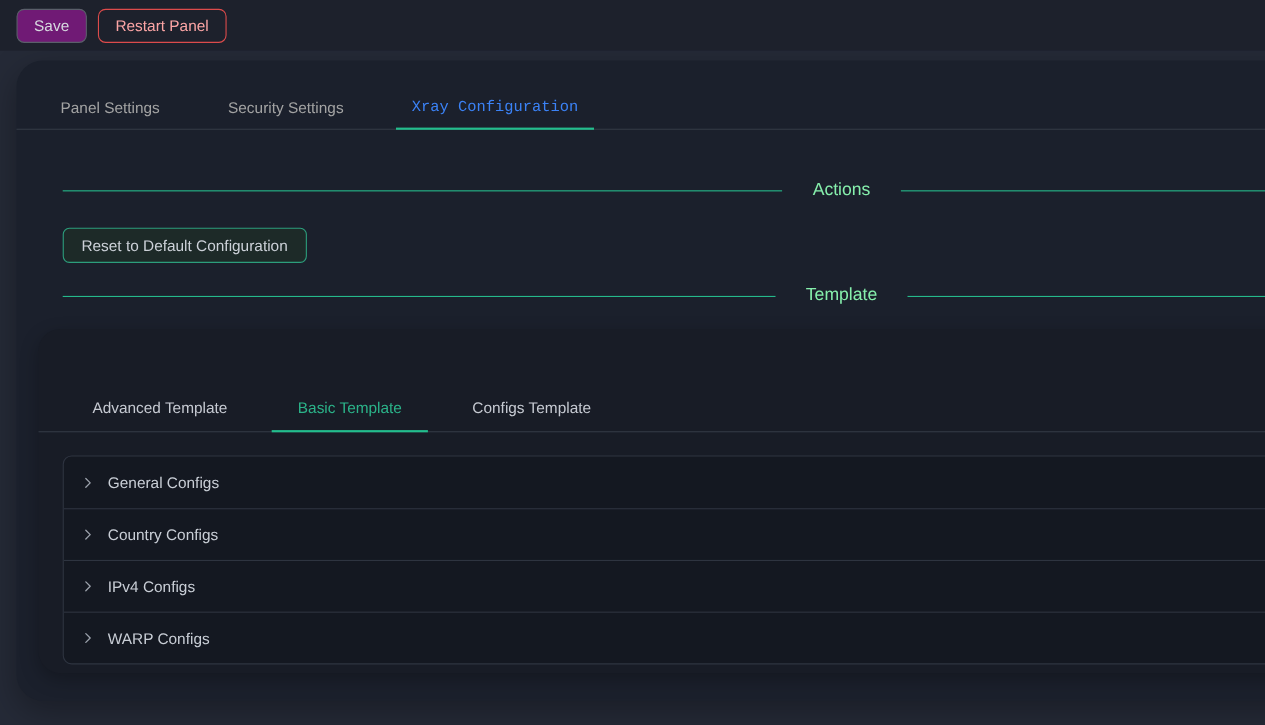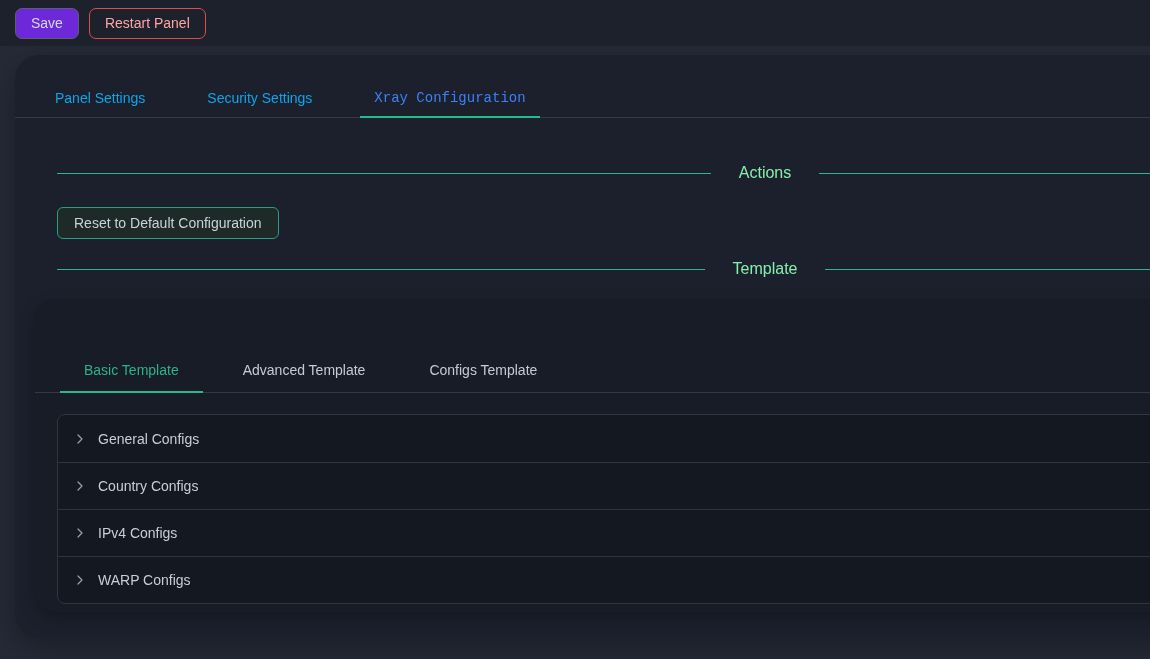--- a/index.html
+++ b/index.html
@@ -23,21 +23,21 @@
   .btn {
     height: 31px;
     padding: 0 15px;
     font-size: 14px;
     font-family: "Liberation Sans", sans-serif;
     border-radius: 7px;
     cursor: pointer;
     display: inline-flex; align-items: center;
   }
   .btn-save {
-    background: #6d28d9;
+    background: #701a75;
     border: 1px solid #5a5f6a;
     color: #d6d9df;
   }
   .btn-restart {
     background: transparent;
     border: 1px solid #dd4b4b;
     color: #fca5a5;
   }
 
   
@@ -53,21 +53,21 @@
   .tabs {
     display: flex; gap: 34px;
     padding: 0 26px;
     margin-top: 31px;
     border-bottom: 1px solid #343a45;
   }
   .tab {
     padding: 0 14px 7px;
     line-height: 24px;
     font-size: 14px;
-    color: #0ea5e9;
+    color: #a3a3a3;
     position: relative;
     cursor: pointer;
     white-space: nowrap;
   }
   .tab.active { color: #3b82f6; font-family: Liberation Mono, monospace; }
   .tab.active::after {
     content: "";
     position: absolute; left: 0; right: 0; bottom: -1px;
     height: 2px;
     background: #23bd8d;
@@ -198,22 +198,22 @@
   <div class="divider templates">
     <span class="line"></span>
     <span class="title">Template</span>
     <span class="line"></span>
   </div>
 
   
   <div class="templates-card">
 
     <nav class="tabs2">
+      <div class="tab2">Advanced Template</div>
       <div class="tab2 active">Basic Template</div>
-      <div class="tab2">Advanced Template</div>
       <div class="tab2">Configs Template</div>
     </nav>
 
     <div class="collapse-list">
 
       <div class="panel-item">
         <span class="chev">
           <svg viewBox="0 0 24 24" fill="none" stroke="currentColor" stroke-width="2.4" stroke-linecap="round" stroke-linejoin="round">
               <path d="M8 4l8 8-8 8"></path>
             </svg>

